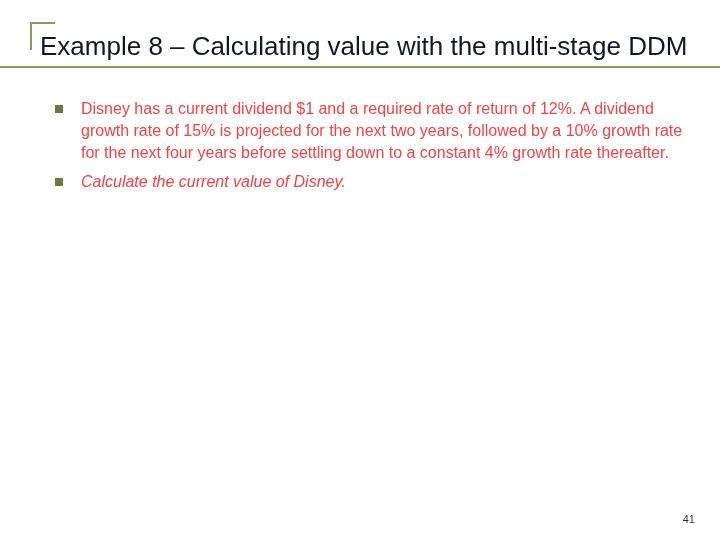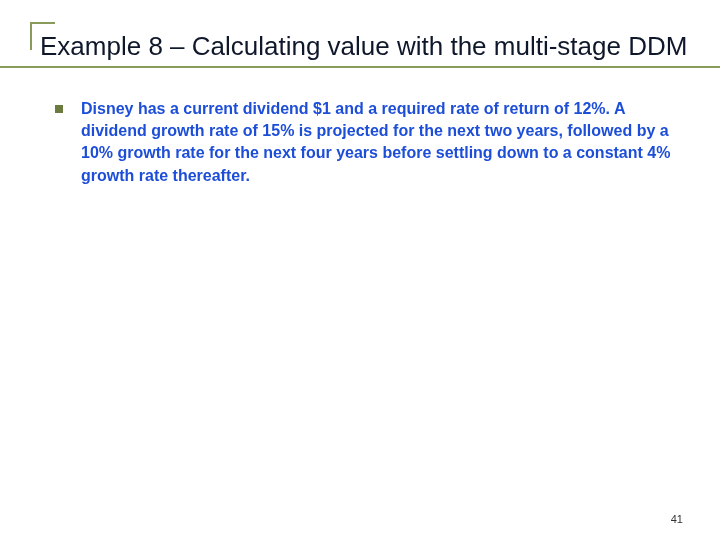--- a/index.html
+++ b/index.html
@@ -68,47 +68,51 @@
     .bullet {
       width: 8px;
       height: 8px;
       background: #6b7a3f;
       flex-shrink: 0;
       margin-top: 7px;
       margin-right: 18px;
     }
     .bullet-text {
       font-size: 16px;
-      color: #1d4ed8;
+      color: #ef4444;
       line-height: 1.4;
-      font-weight: bold;
+      font-weight: normal;
     }
     .italic {
       font-style: italic;
     }
     .page-number {
       position: absolute;
       bottom: 15px;
-      right: 37px;
+      right: 25px;
       font-size: 11px;
       color: #333333;
     }
   </style>
 </head>
 <body>
 
 <div class="slide">
   <div class="title-area">
     <div class="title-border-top"></div>
     <div class="title-border-left"></div>
     <h1 class="title">Example 8 – Calculating value with the multi-stage    DDM</h1>
     <div class="title-underline"></div>
   </div>
 
   <div class="content">
     <div class="bullet-item">
       <div class="bullet"></div>
       <div class="bullet-text">Disney has a current dividend $1 and a required rate of return of 12%. A dividend growth rate of 15% is projected for the next two years, followed by a 10% growth rate for the next four years before settling down to a constant 4% growth rate thereafter.</div>
     </div>
+    <div class="bullet-item">
+      <div class="bullet"></div>
+      <div class="bullet-text italic">Calculate the current value of Disney.</div>
+    </div>
   </div>
 
   <div class="page-number">41</div>
 </div>
 
 </body></html>

